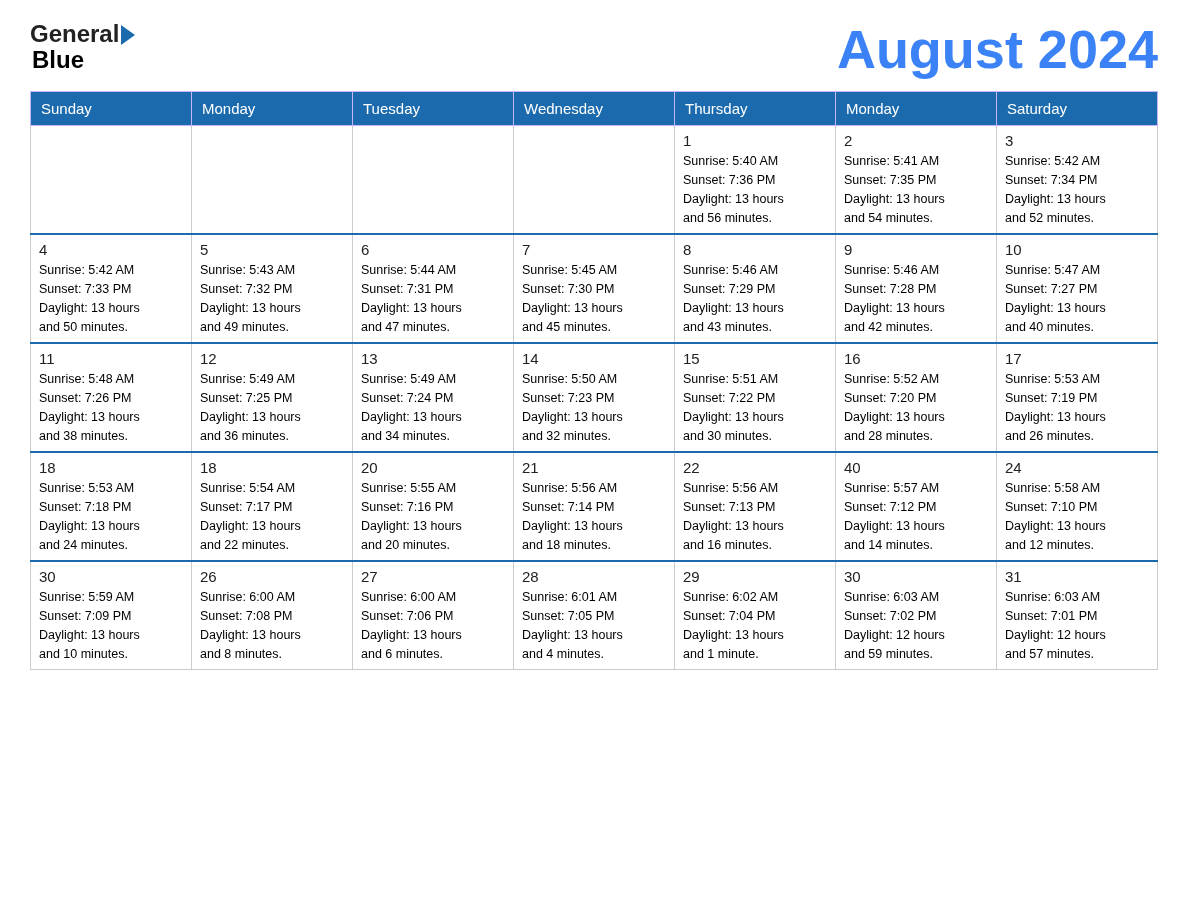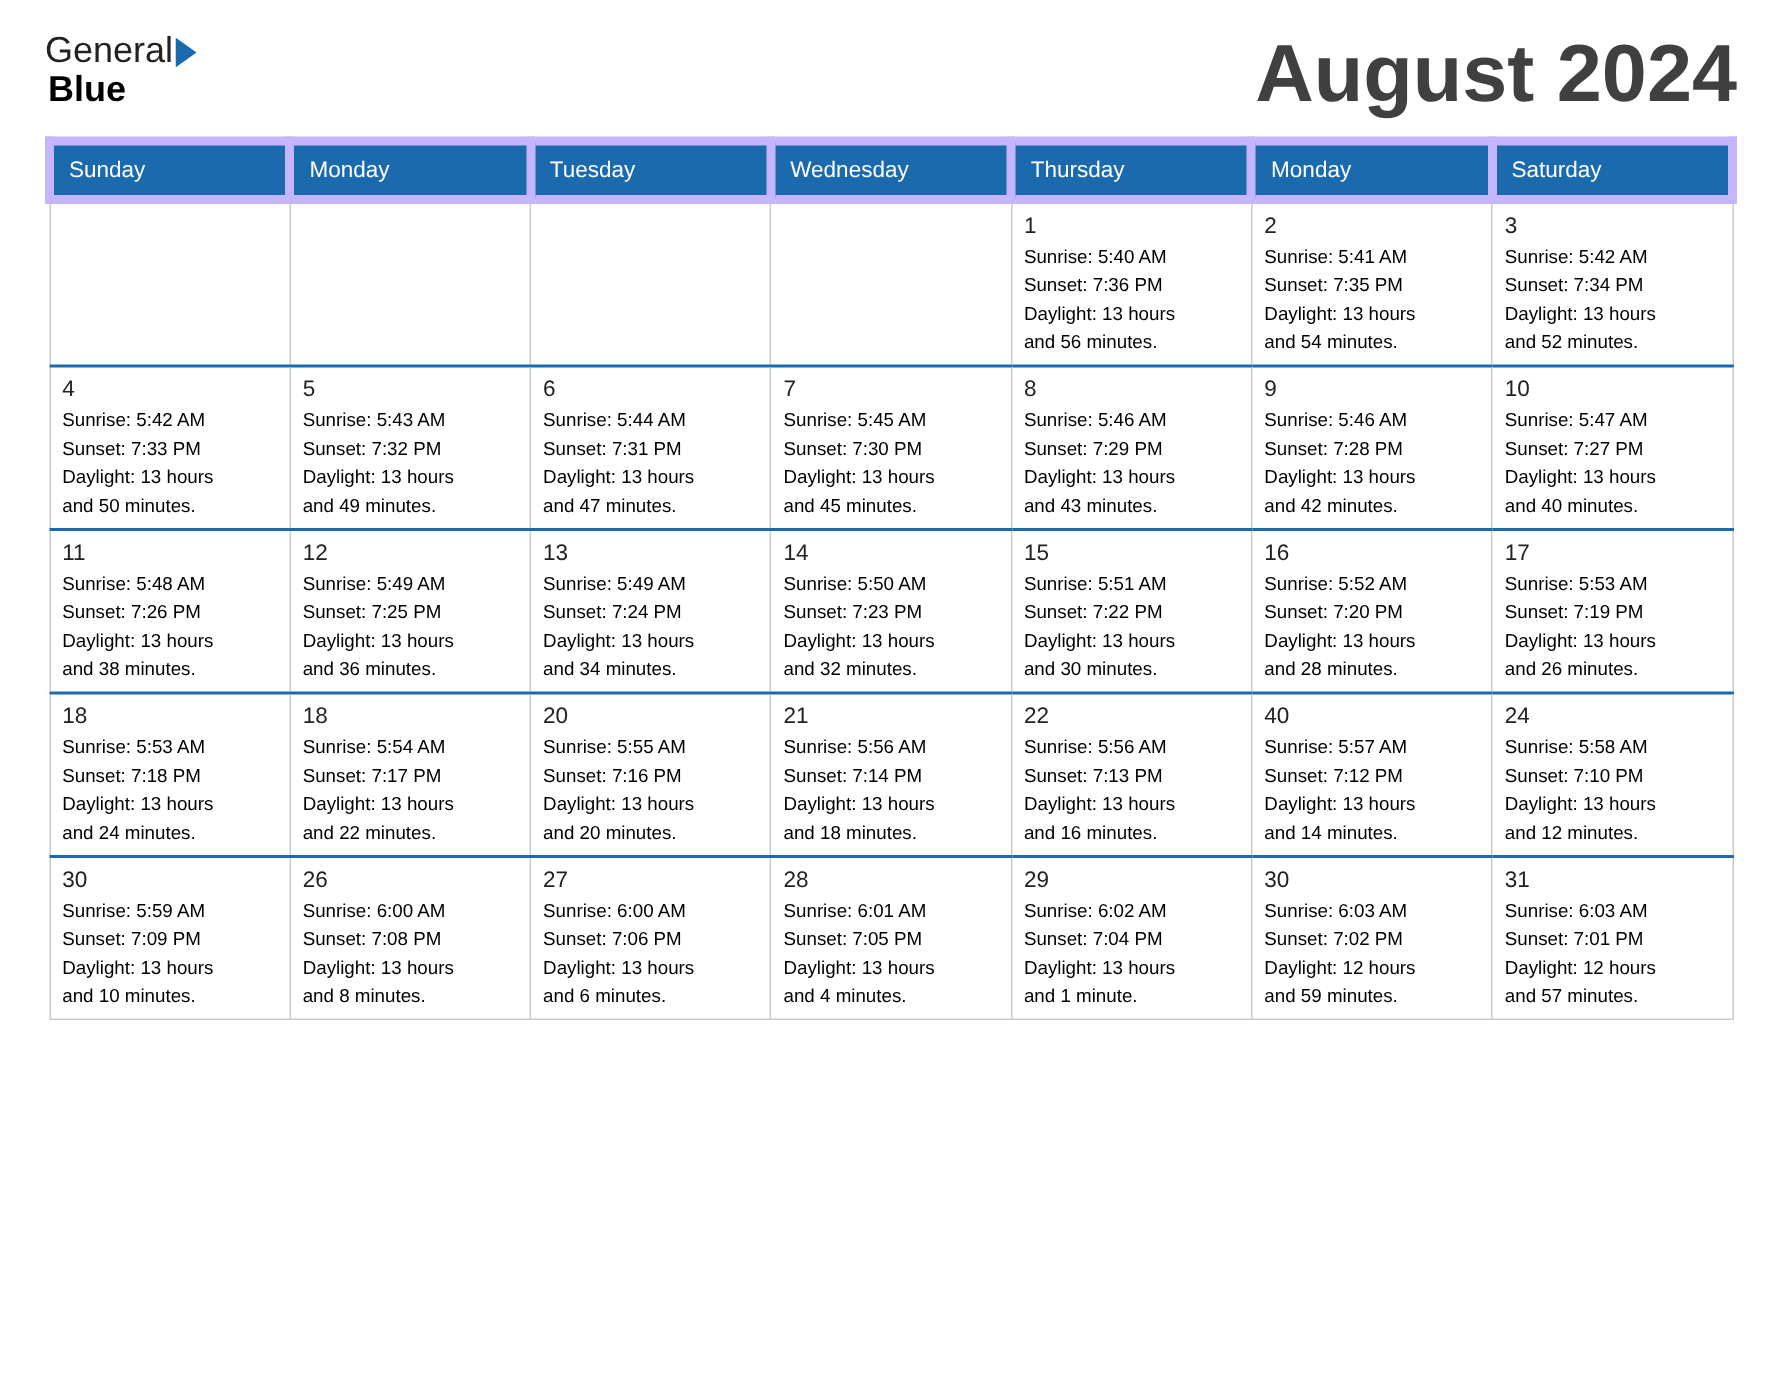--- a/index.html
+++ b/index.html
@@ -15,21 +15,21 @@
       border-collapse: collapse;
       margin-top: 8px;
     }
     .calendar th {
       background-color: #1a6aad;
       color: #fff;
       padding: 8px 10px;
       text-align: left;
       font-size: 15px;
       font-weight: normal;
-      border: 6px solid #c4b5fd;
+      border: 1px solid #c4b5fd;
     }
     .calendar td {
       border: 1px solid #ccc;
       vertical-align: top;
       padding: 6px 8px;
       width: calc(100% / 7);
       min-height: 110px;
       font-size: 13px;
       color: #222;
     }
@@ -55,31 +55,31 @@
     .row-divider td {
       border-top: 2px solid #1a6aad;
     }
   </style>
 </head>
 <body>
 
 <div class="real-header">
     <div>
   <div style="display:flex;align-items:center;">
-    <span style="font-size:24px;font-weight:normal;color:#222;">General</span>
+    <span style="font-size:24px;font-weight:bold;color:#222;">General</span>
     <svg width="14" height="20" viewBox="0 0 14 20" style="margin-left:2px;margin-top:2px;">
           <polygon points="0,0 14,10 0,20" fill="#1a6aad"></polygon>
         </svg>
   </div>
   <div style="margin-top:-2px;padding-left:2px;">
     <span style="font-size:24px;font-weight:bold;color:#000000;">Blue</span>
   </div>
 </div>
     <div style="text-align: right;">
-  <div style="font-size:54px;font-weight:bold;color:#404040;line-height:1.1;text-align:right;">August 2024</div>
+  <div style="font-size:54px;font-weight:bold;color:#3b82f6;line-height:1.1;text-align:right;">August 2024</div>
 </div>
   </div>
 <table class="calendar">
   <thead>
     <tr>
     <th>Sunday</th>
         <th>Monday</th>
         <th>Tuesday</th>
         <th>Wednesday</th>
         <th>Thursday</th>

